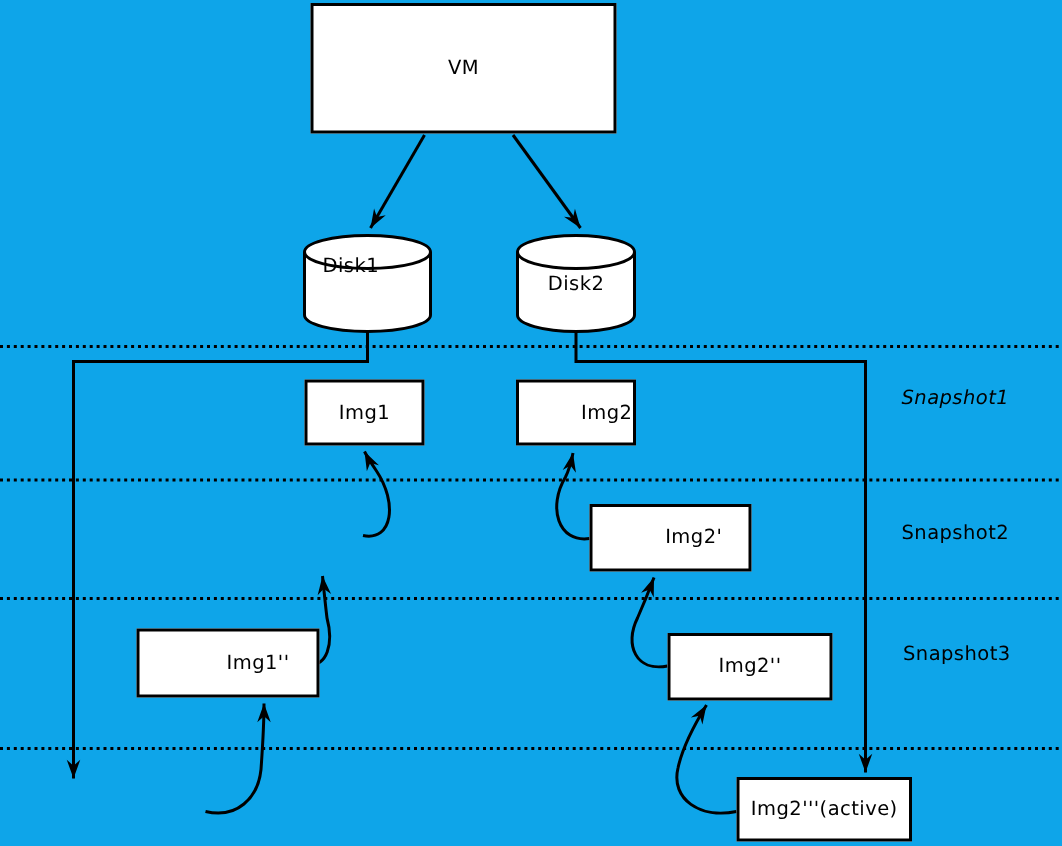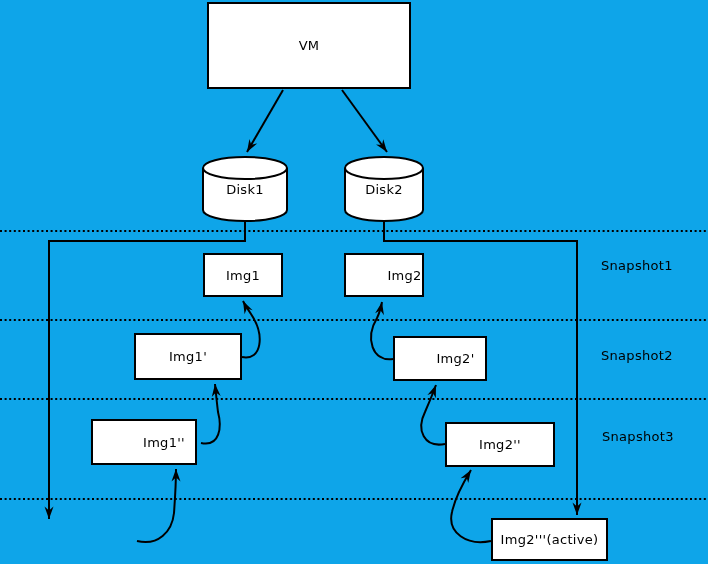--- a/index.html
+++ b/index.html
@@ -25,33 +25,33 @@
     display: flex;
     align-items: center;
     justify-content: center;
     letter-spacing: 0.3px;
     white-space: nowrap;
   }
   .vm       { left: 207px; top: 2px;   width: 204px; height: 87px; }
   .img1     { left: 203px; top: 253px; width: 80px;  height: 44px; }
   .img2     { left: 344px; top: 253px; width: 80px;  height: 44px; padding-left: 41px; }
   .img1p    { left: 134px; top: 333px; width: 108px; height: 47px; }
-  .img2p    { left: 393px; top: 336px; width: 94px; height: 45px; padding-left: 31px; }
-  .img1pp   { left: 91px;  top: 419px; width: 106px; height: 46px; padding-left: 40px; }
+  .img2p    { left: 393px; top: 336px; width: 108px; height: 45px; padding-left: 31px; }
+  .img1pp   { left: 91px;  top: 419px; width: 122px; height: 46px; padding-left: 40px; }
   .img2pp   { left: 445px; top: 422px; width: 110px; height: 45px; }
   .img1ppp  { left: 21px;  top: 522px; width: 116px; height: 39px; }
   .img2ppp  { left: 491px; top: 518px; width: 117px; height: 43px; }
   .floatlabel {
     position: absolute;
     white-space: nowrap;
     letter-spacing: 0.3px;
   }
-  .disk1-label { left: 215px; top: 182px; width: 60px; text-align: center; }
+  .disk1-label { left: 215px; top: 170px; width: 60px; text-align: left; }
   .disk2-label { left: 354px; top: 182px; width: 60px; text-align: center; }
-  .snap1-label { left: 601px; top: 258px; }
+  .snap1-label { left: 601px; top: 258px; font-style: italic; }
   .snap2-label { left: 601px; top: 348px; }
   .snap3-label { left: 602px; top: 429px; }
 </style>
 </head>
 <body>
 
 <div class="canvas">
 
   <svg class="layer" width="708" height="564" viewBox="0 0 708 564">
     <defs>
@@ -85,21 +85,20 @@
     <path d="M137,541 C158,546 172,532 174,513 C175,499 176,484 176,469" fill="none" stroke="#000" stroke-width="2" marker-end="url(#ah)"></path>
 
     <path d="M393,359 C372,362 365,338 377,318 C380,312 381,307 382,302" fill="none" stroke="#000" stroke-width="2" marker-end="url(#ah)"></path>
     <path d="M445,444 C424,448 416,430 425,412 C429,403 433,393 436,385" fill="none" stroke="#000" stroke-width="2" marker-end="url(#ah)"></path>
     <path d="M491,541 C467,546 447,533 452,512 C455,498 463,483 471,470" fill="none" stroke="#000" stroke-width="2" marker-end="url(#ah)"></path>
   </svg>
 
   <div class="node vm">VM</div>
   <div class="node img1">Img1</div>
   <div class="node img2">Img2</div>
-  <div class="node img1p">Img1'</div>
   <div class="node img2p">Img2'</div>
   <div class="node img1pp">Img1''</div>
   <div class="node img2pp">Img2''</div>
   <div class="node img2ppp">Img2'''(active)</div>
 
   <div class="floatlabel disk1-label">Disk1</div>
   <div class="floatlabel disk2-label">Disk2</div>
 
   <div class="floatlabel snap1-label">Snapshot1</div>
   <div class="floatlabel snap2-label">Snapshot2</div>

